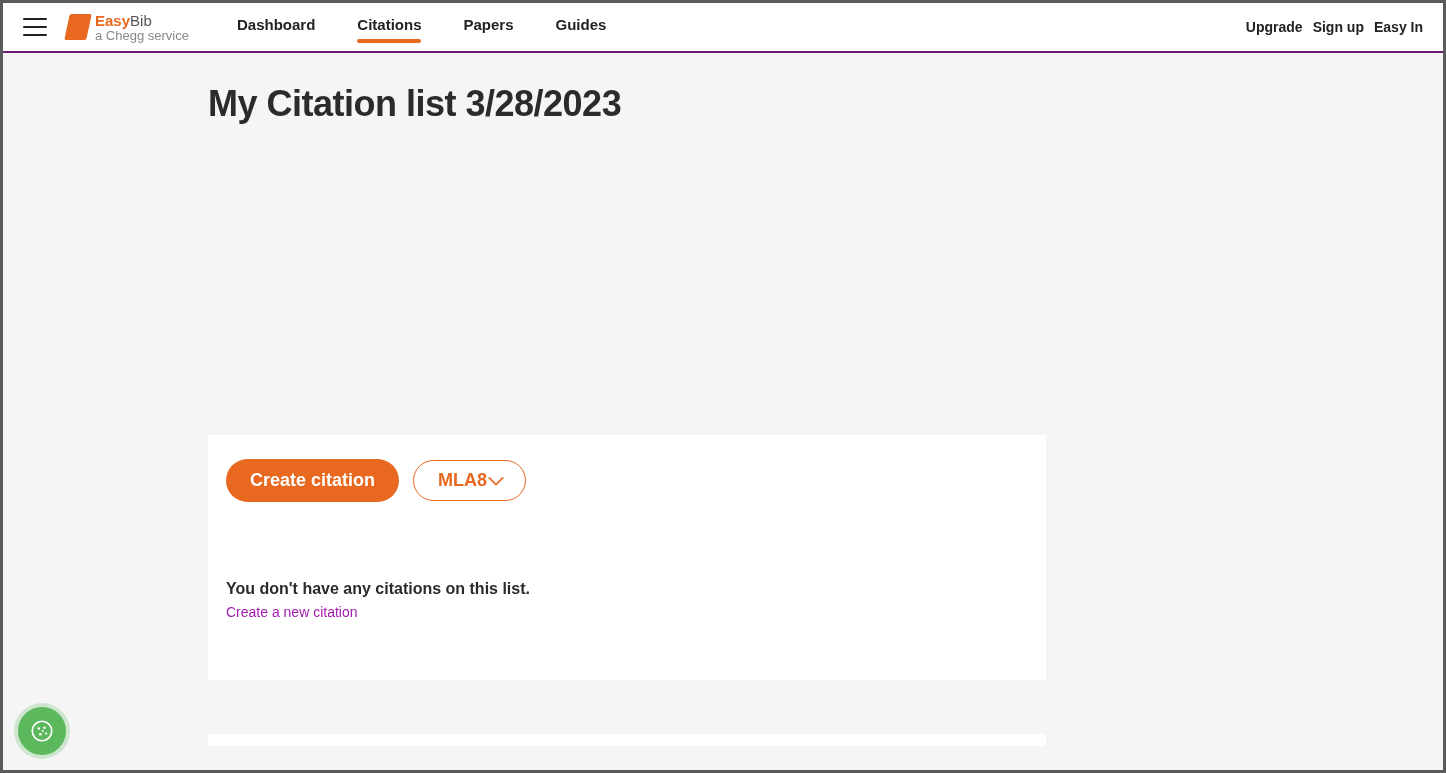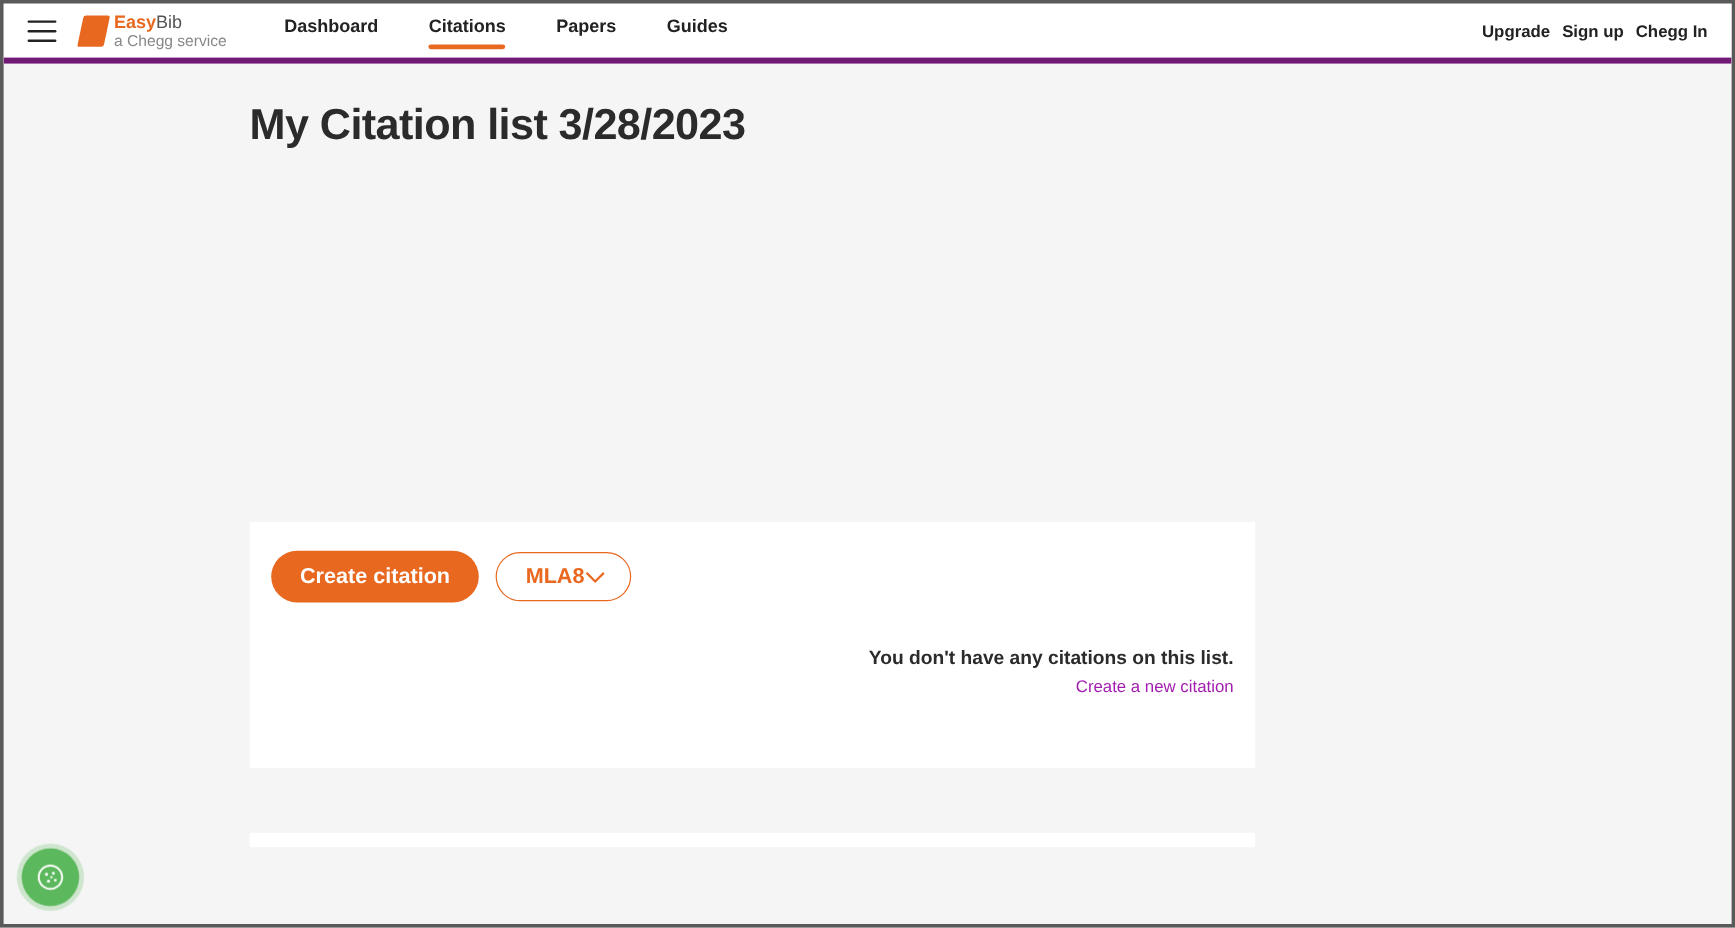--- a/index.html
+++ b/index.html
@@ -12,21 +12,21 @@
     min-height: 773px;
     position: relative;
   }
 
   
   .header {
     background: #fff;
     height: 50px;
     display: flex;
     align-items: center;
-    border-bottom: 5px solid #701a75;
+    border-bottom: 2px solid #701a75;
     padding: 0 20px;
   }
   .hamburger {
     width: 24px;
     height: 18px;
     display: flex;
     flex-direction: column;
     justify-content: space-between;
     cursor: pointer;
     margin-right: 20px;
@@ -140,22 +140,22 @@
     padding: 9px 20px 9px 24px;
     border-radius: 999px;
     cursor: pointer;
     display: flex;
     align-items: center;
     gap: 0;
   }
   .chev { width: 18px; height: 12px; }
 
   .empty-state {
-    text-align: right;
-    margin-top: 38px;
+    text-align: left;
+    margin-top: 78px;
   }
   .empty-title {
     font-size: 16px;
     font-weight: 700;
     color: #2b2b2b;
   }
   .empty-link {
     font-size: 14px;
     color: #a21caf;
     margin-top: 6px;
@@ -209,21 +209,21 @@
   <nav class="nav">
     <div class="nav-item">Dashboard</div>
     <div class="nav-item active">Citations</div>
     <div class="nav-item">Papers</div>
     <div class="nav-item">Guides</div>
   </nav>
 
   <div class="header-right">
     <div class="header-link">Upgrade</div>
     <div class="header-link">Sign up</div>
-    <div class="header-link">Chegg In</div>
+    <div class="header-link">Easy In</div>
   </div>
 </header>
 
 <main class="main">
   <div class="container">
     <h1 class="page-title">My Citation list 3/28/2023</h1>
 
     <div class="ad-gap"></div>
 
     <section class="card">

